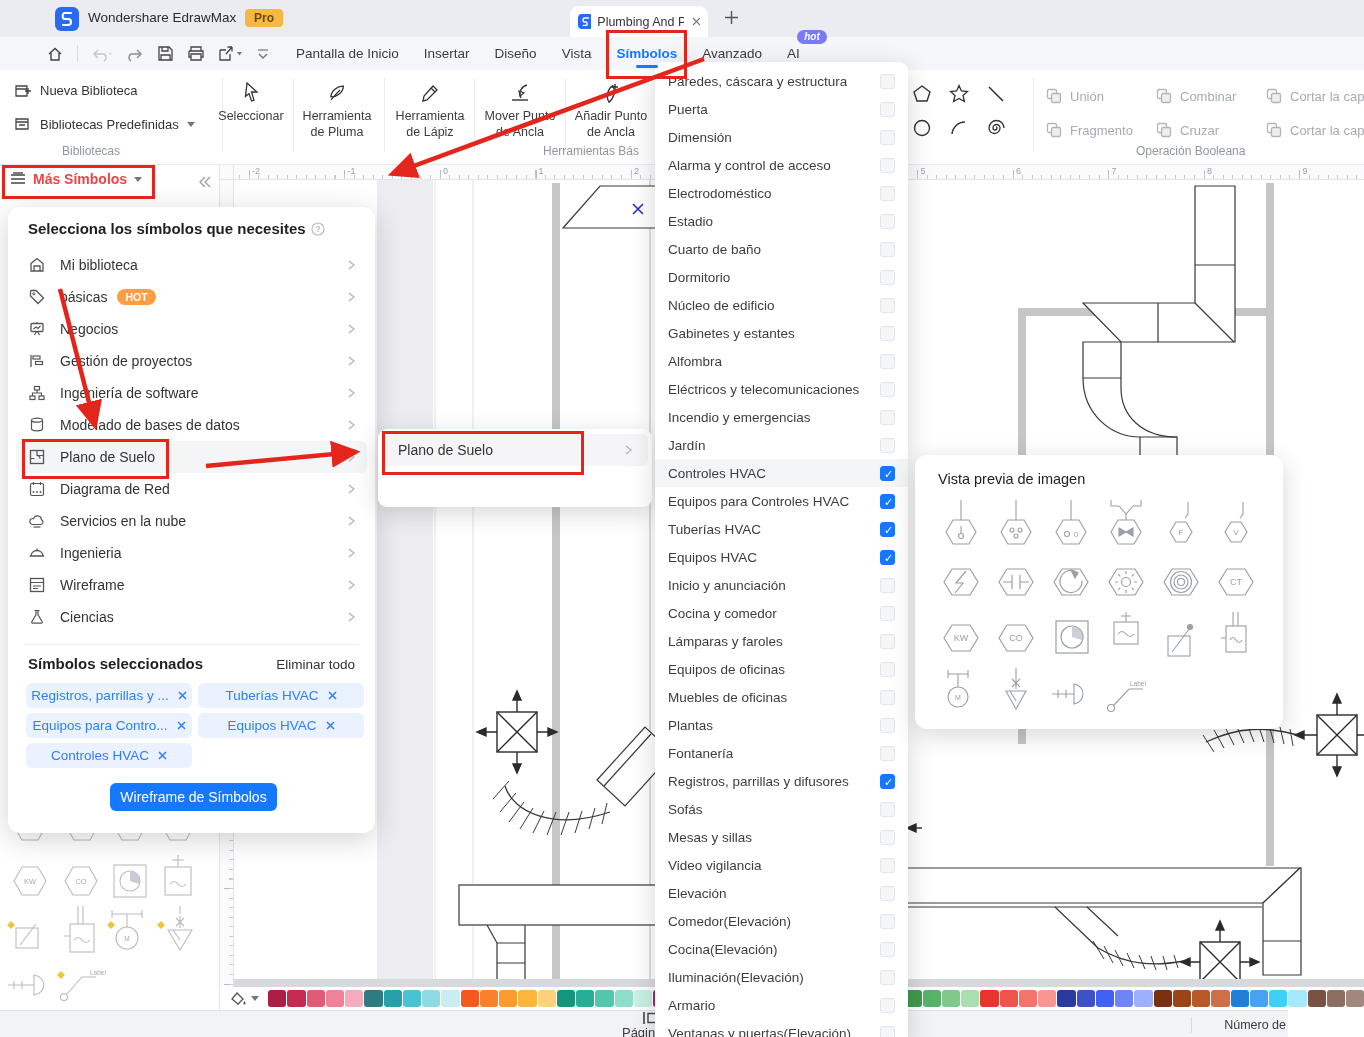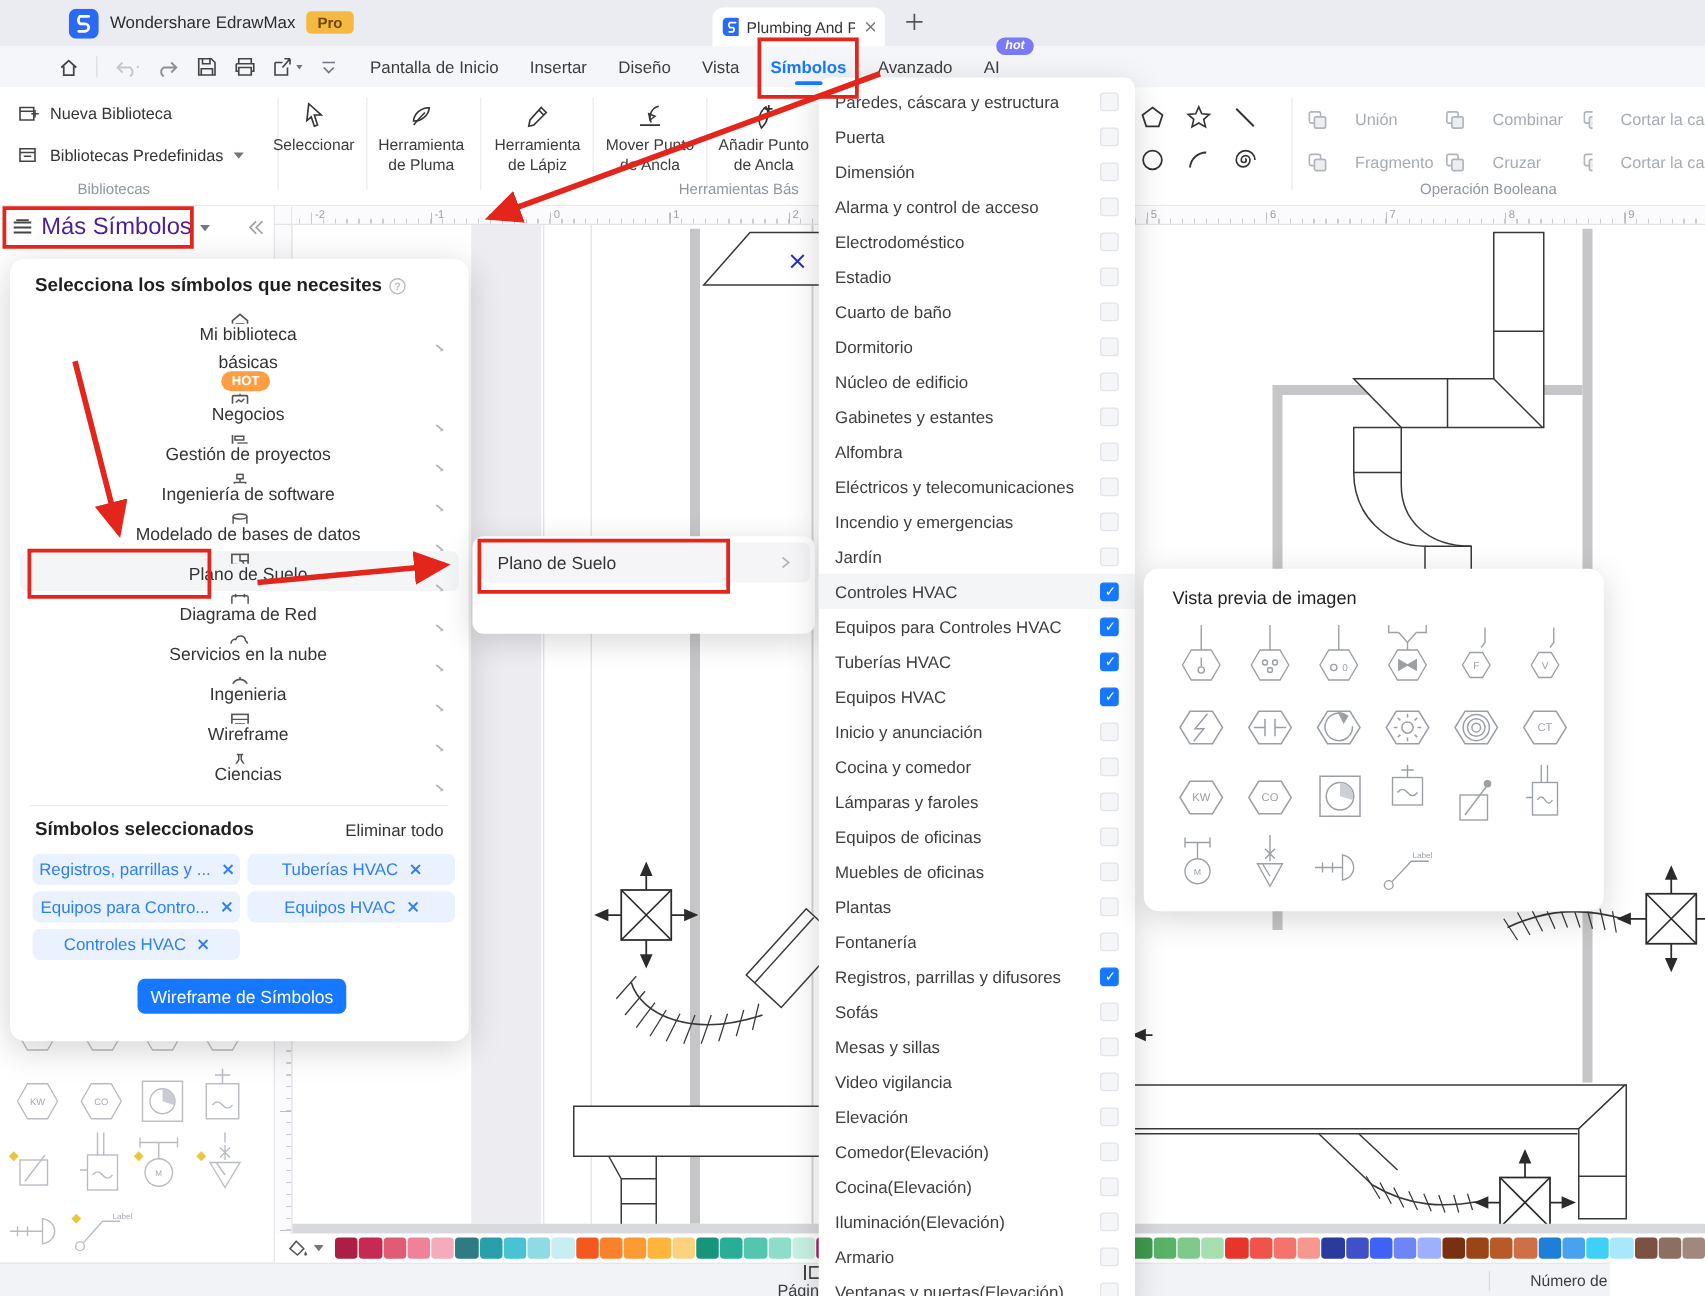--- a/index.html
+++ b/index.html
@@ -34,25 +34,25 @@
   .mi-badge:empty { display:none; }
 
   
   .toolbar { position:absolute; left:0; top:70px; width:1364px; height:95px; background:#fff; border-bottom:1px solid #e7e9ee; }
   .tb-group-label { position:absolute; font-size:12px; color:#9096a0; }
   .tb-lib-row { position:absolute; left:14px; display:flex; align-items:center; gap:8px; font-size:13px; color:#333; }
   .tb-tool { position:absolute; top:12px; width:92px; display:flex; flex-direction:column; align-items:center; gap:4px; font-size:12.5px; color:#3c3c3c; text-align:center; line-height:1.3; }
   .tb-vsep { position:absolute; top:78px; width:1px; height:74px; background:#ececf0; top:8px; }
   .shape-cell { position:absolute; width:26px; height:26px; display:flex; align-items:center; justify-content:center; }
   .bool-grid { position:absolute; left:1046px; top:9px; display:grid; grid-template-columns:110px 110px 112px; grid-auto-rows:34px; align-items:center; }
-  .bool-btn { display:flex; gap:22px; font-size:13px; color:#a6abb3; white-space:nowrap; overflow:hidden; }
+  .bool-btn { display:flex; align-items:center; gap:8px; font-size:13px; color:#a6abb3; white-space:nowrap; overflow:hidden; }
 
   
   .left-rail { position:absolute; left:0; top:165px; width:220px; height:845px; background:#fff; border-right:1px solid #e4e6ea; }
-  .more-symbols { position:absolute; left:10px; top:6px; display:flex; align-items:center; gap:7px; font-size:19px; font-weight:normal; color:#4c1d95; }
+  .more-symbols { position:absolute; left:10px; top:6px; display:flex; align-items:center; gap:7px; font-size:14px; font-weight:bold; color:#ef4444; }
   .collapse-btn { position:absolute; right:6px; top:10px; }
   .caret-down { width:0; height:0; border-left:4px solid transparent; border-right:4px solid transparent; border-top:5px solid #707682; }
 
   
   .canvas { position:absolute; left:220px; top:165px; width:1144px; height:845px; background:#fff; overflow:hidden; }
   .drawing-svg { position:absolute; left:0; top:0; }
   .ruler-top { position:absolute; left:14px; top:0; width:1130px; height:15px; background:#fbfbfd; border-bottom:1px solid #e3e4e8;
     background-image:repeating-linear-gradient(90deg,#c9ccd2 0 1px,transparent 1px 9.55px),repeating-linear-gradient(90deg,#b8bcc3 0 1px,transparent 1px 95.5px);
     background-size:100% 4px,100% 9px; background-position:5.45px 100%,15px 100%; background-repeat:no-repeat; }
   .ruler-left { position:absolute; left:0; top:15px; width:14px; height:822px; background:#fbfbfd; border-right:1px solid #e3e4e8;
@@ -68,21 +68,21 @@
   .swatch { flex:1; height:17px; border-radius:3px; }
   .statusbar { position:absolute; left:0; top:1010px; width:1288px; height:27px; background:#f2f3f6; border-top:1px solid #e2e4e9; display:flex; align-items:center; font-size:13px; color:#3c3c3c;flex-direction:column; }
   .sb-sep { width:1px; height:16px; background:#d8dbe1; margin:0 12px; }
   .active-page { color:var(--chip-text); font-weight:bold; font-size:13.5px; }
   .sb-right { position:absolute; right:2px; top:0; height:27px; display:flex; align-items:center; gap:20px; font-size:12.5px; color:#3c3c3c; }
 
   
   .popup-main { position:absolute; left:8px; top:207px; width:367px; height:626px; background:#fff; border-radius:12px; box-shadow:0 6px 28px rgba(0,0,0,.18); z-index:50; }
   .pm-title { position:absolute; left:20px; top:13px; font-size:15px; font-weight:bold; color:#1f1f1f; display:flex; align-items:center; gap:5px; }
   .pm-list { position:absolute; left:8px; right:8px; top:42px; }
-  .pm-item { position:relative; height:32px; display:flex; align-items:center; padding:0 12px; cursor:pointer;flex-direction:column; }
+  .pm-item { position:relative; height:32px; display:flex; align-items:center; padding:0 12px; cursor:pointer; }
   .pm-item.highlighted { background:#f4f5f7; border-radius:6px; }
   .pm-item.highlighted::before { content:""; position:absolute; left:6px; top:-2px; width:141px; height:34px; border:3.5px solid var(--annotation-red); z-index:5; }
   .pm-label { margin-left:14px; font-size:14px; color:#333; }
   .pm-hot { margin-left:10px; background:#ff9d42; color:#fff; font-size:10.5px; font-weight:bold; padding:2px 8px; border-radius:9px; }
   .pm-hot:empty { display:none; }
   .pm-chevron { margin-left:auto; }
   .pm-divider { position:absolute; left:16px; right:16px; top:437px; height:1px; background:#ececec; }
   .pm-sel-title { position:absolute; left:20px; top:448px; font-size:15px; font-weight:bold; color:#1f1f1f; }
   .pm-remove-all { position:absolute; right:20px; top:450px; font-size:13.5px; color:#333; cursor:pointer; }
   .chip-grid { position:absolute; left:18px; top:476px; width:338px; display:grid; grid-template-columns:166px 166px; gap:5px 6px; }

